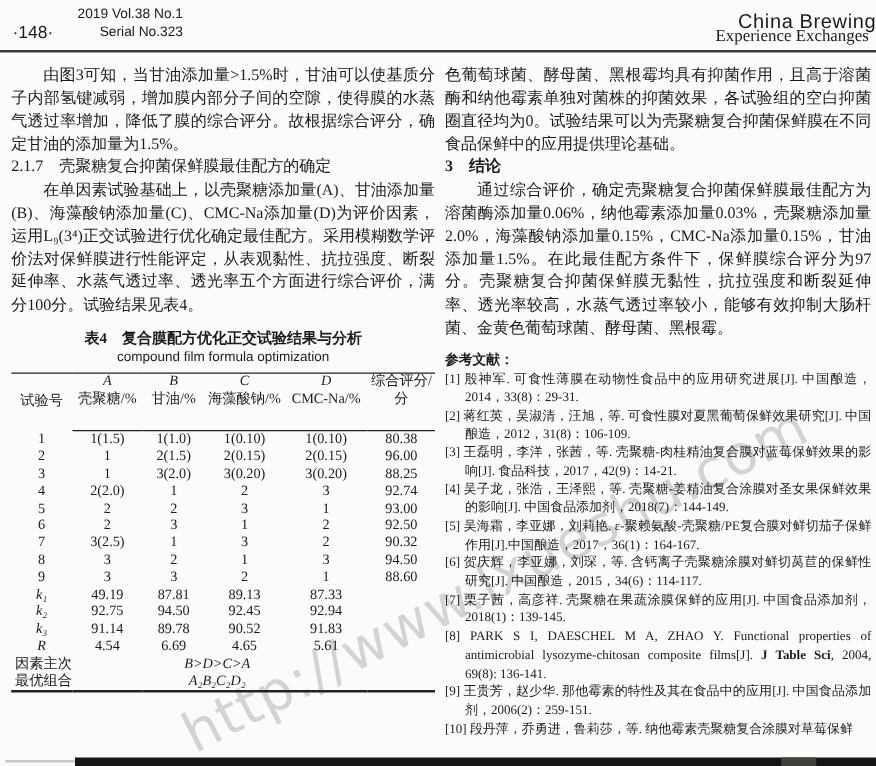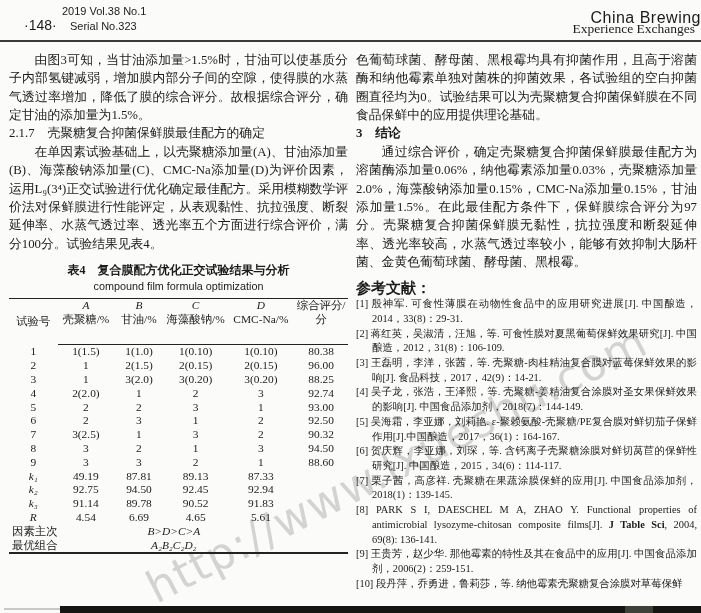--- a/index.html
+++ b/index.html
@@ -3,24 +3,24 @@
 <meta charset="utf-8">
 <style>
   * { margin:0; padding:0; box-sizing:border-box; }
   html,body { width:701px; height:613px; }
   body {
     position:relative; overflow:hidden;
     background:#fbfbfa; color:#1b1b1b;
     font-family:"Liberation Serif","DejaVu Serif",serif;
   }
   
-  .page-num { position:absolute; left:24px; top:17px; font-size:14px;
+  .page-num { position:absolute; left:10px; top:17px; font-size:14px;
     font-family:"Liberation Sans","DejaVu Sans",sans-serif; }
   .issue-block { position:absolute; left:62px; top:4px; font-size:11px; line-height:15px;
-    font-family:"Liberation Sans","DejaVu Sans",sans-serif; }
+    font-family:"Liberation Sans","DejaVu Sans",sans-serif;text-align:right; }
   .issue-block .l2 { padding-left:8px; }
   .journal-title { position:absolute; left:0; top:9px; width:701px; text-align:right;
     font-size:16px; letter-spacing:.5px;
     font-family:"Liberation Sans","DejaVu Sans",sans-serif; }
   .column-label { position:absolute; right:6px; top:21px; font-size:13.5px;
     font-family:"Liberation Serif","DejaVu Serif",serif; }
   .header-rule { position:absolute; left:0; top:40px; width:701px; height:2px; background:#3a3a3a; }
 
   
   .col { position:absolute; top:51px; z-index:2; }
@@ -43,21 +43,21 @@
   .ortho thead th { line-height:13.5px; }
   .ortho thead tr.hdr-bottom th { border-bottom:1px solid #222; padding-bottom:18px; }
   .hdr-letter { font-style:italic; font-family:"Liberation Serif","DejaVu Serif",serif; }
   .stat-label { font-style:italic; font-weight:bold; }
   .r-label { font-style:italic; }
   .foot-label { text-align:left !important; padding-left:3px !important; }
   .foot-val { font-style:italic; padding-right:58px !important; }
   .c0{width:13%}.c1{width:17%}.c2{width:15%}.c3{width:19%}.c4{width:20%}.c5{width:16%}
 
   
-  .refs-heading { margin-top:8px; font-size:15px; font-weight:bold; line-height:18px; }
+  .refs-heading { margin-top:8px; font-size:11px; font-weight:bold; line-height:18px; }
   .ref { font-size:10.4px; line-height:14.7px; text-align:justify;
     padding-left:16px; text-indent:-16px; }
   .ref b { font-weight:bold; }
 
   
   .watermark { position:absolute; left:120px; top:442px; width:540px; z-index:1;
     text-align:center; transform:rotate(-27deg);
     font-size:44px; letter-spacing:1px; color:#b4b4b4; opacity:.55;
     font-family:"DejaVu Sans","Liberation Sans",sans-serif;
     pointer-events:none; user-select:none; }

